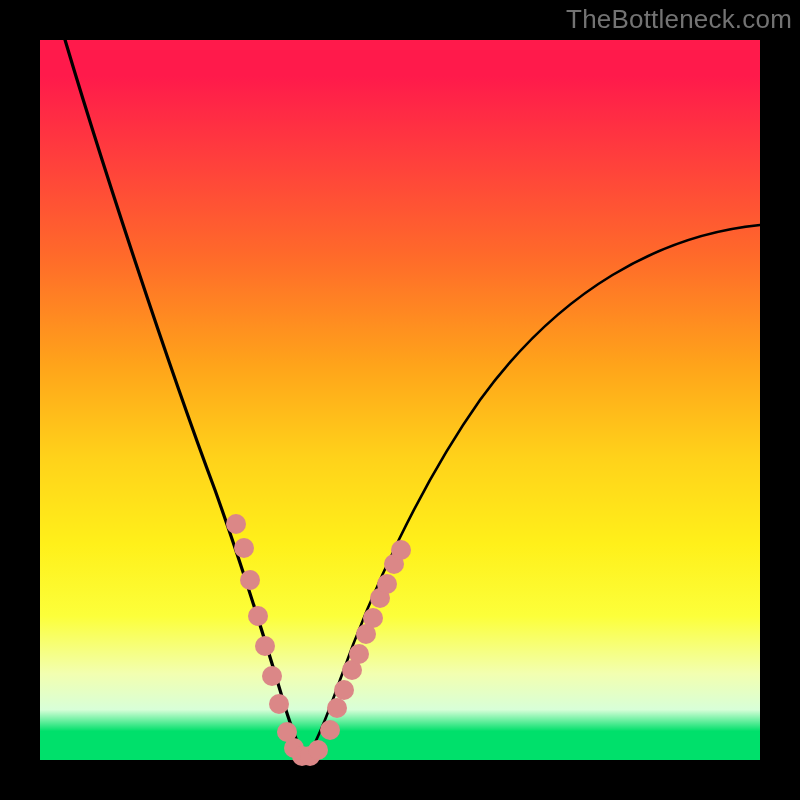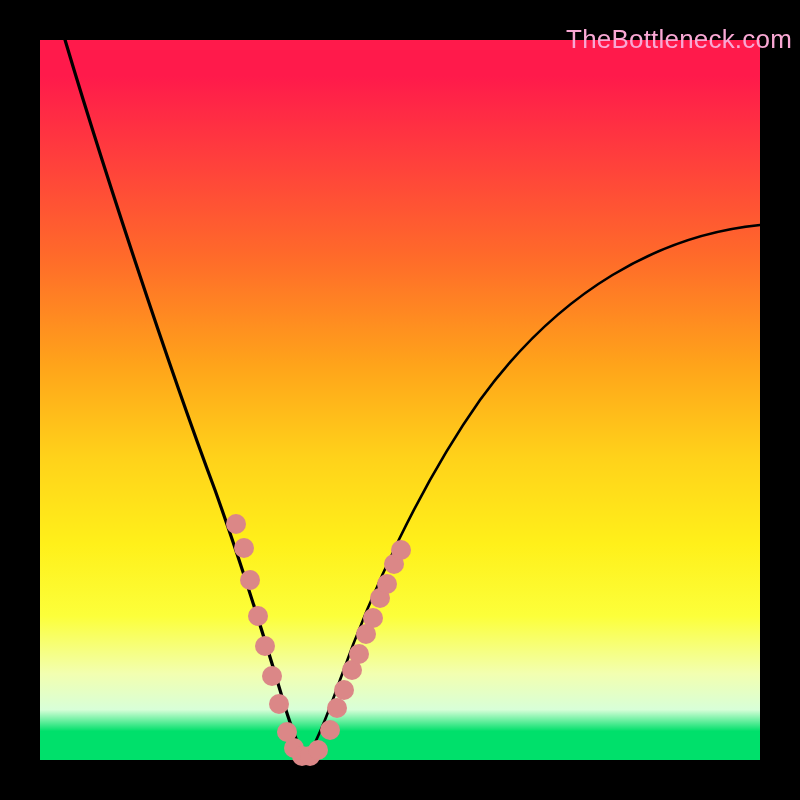--- a/index.html
+++ b/index.html
@@ -36,26 +36,25 @@
       #f2ffb0 88%,
       #d8ffd8 93%,
       #00e06b 96%,
       #00e06b 100%
     );
   }
   .watermark {
     position: absolute;
     top: 4px;
     right: 8px;
-    color: #f9a8d4;
+    color: #737373;
     font-family: Arial, Helvetica, sans-serif;
     font-size: 26px;
     font-weight: 500;
     letter-spacing: 0.2px;
-    margin-top: 20px;
   }
   svg.curves {
     position: absolute;
     left: 40px;
     top: 40px;
     width: 720px;
     height: 720px;
     overflow: visible;
   }
 </style>

